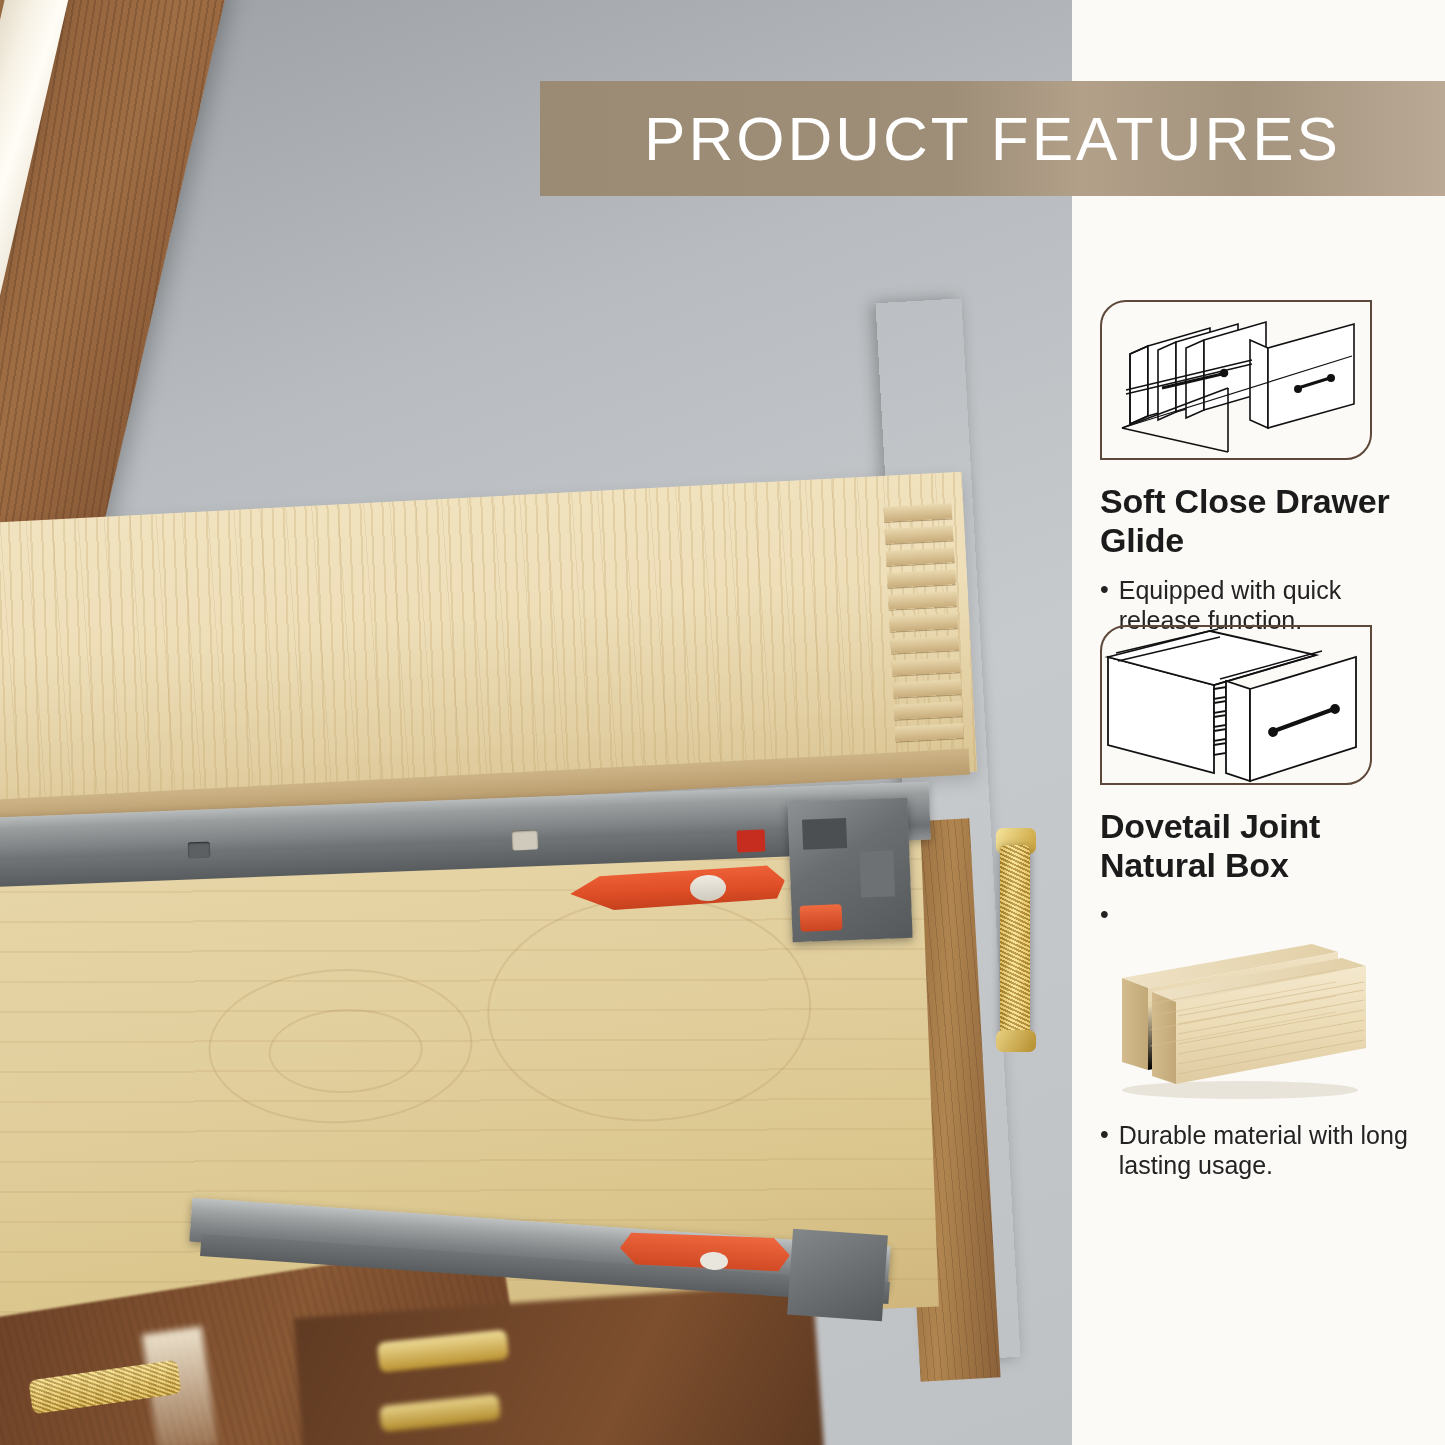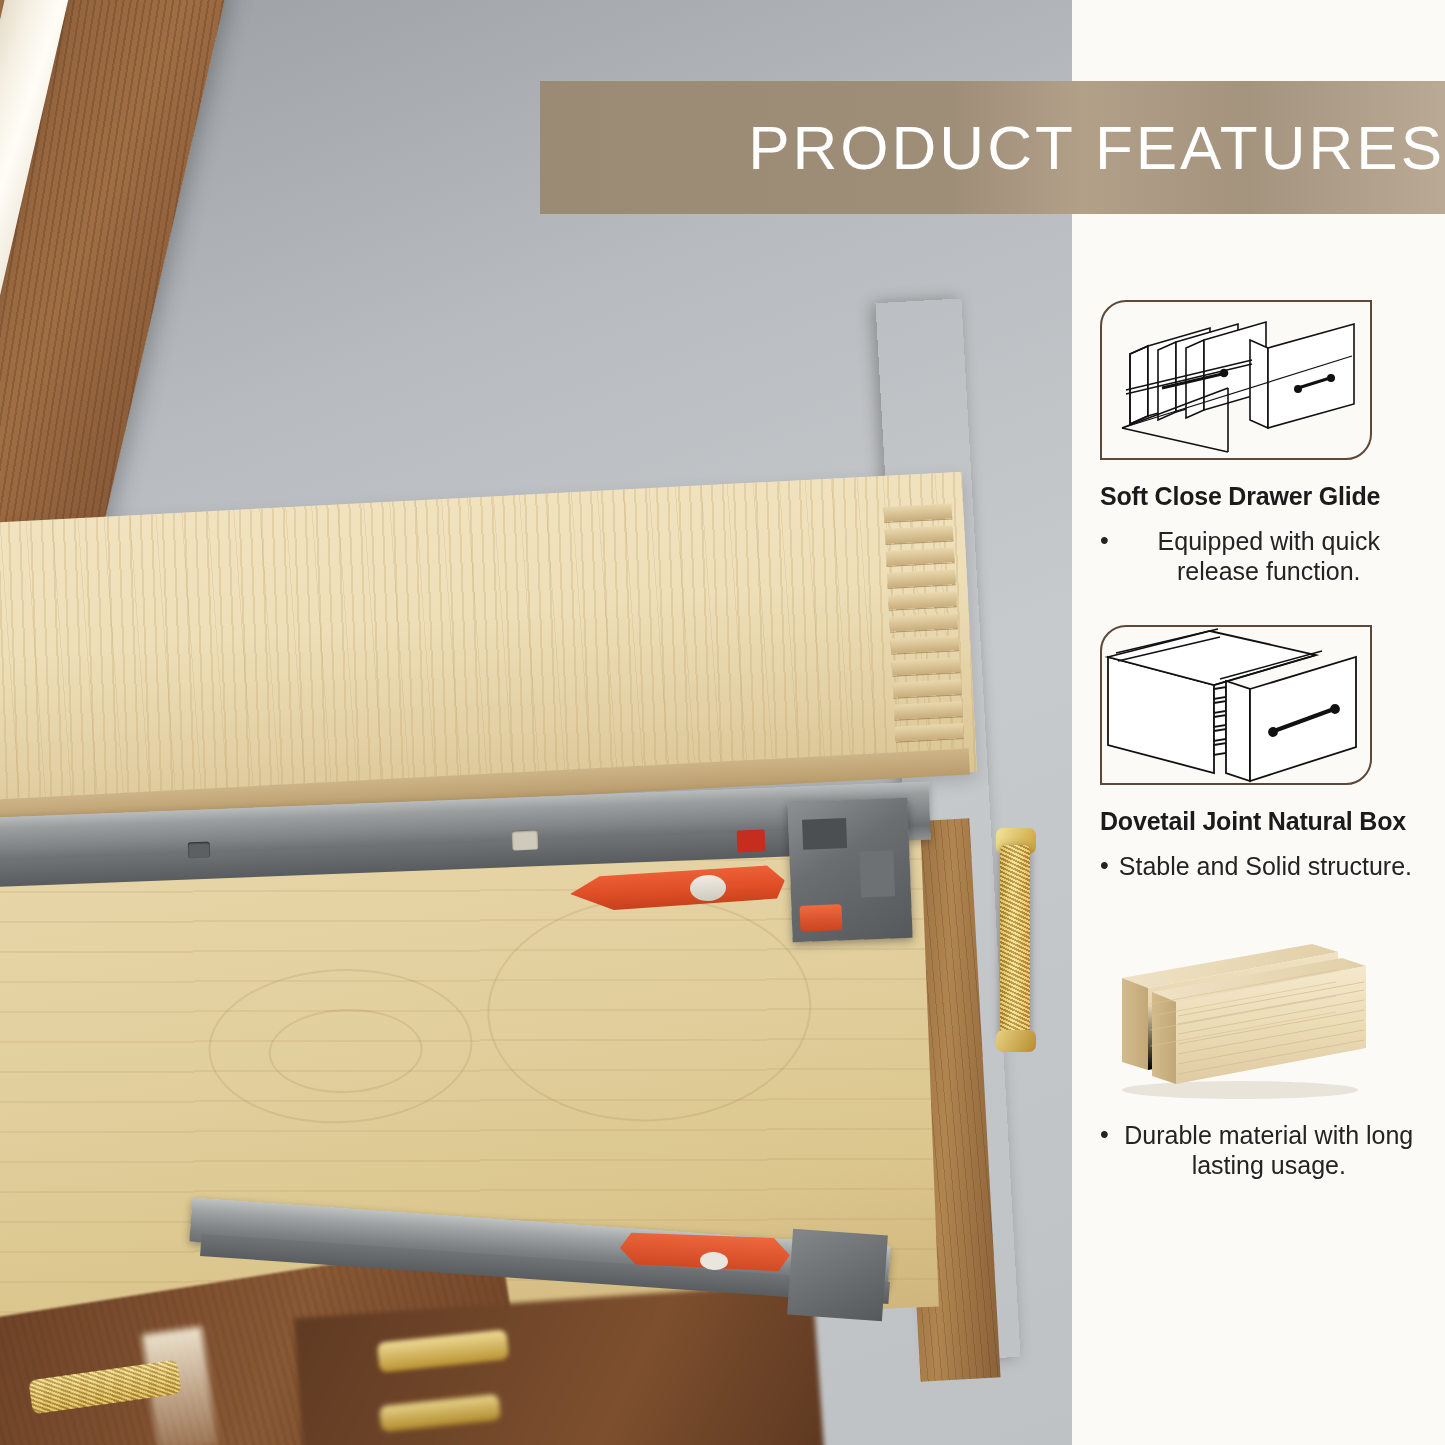--- a/index.html
+++ b/index.html
@@ -239,24 +239,24 @@
   }
 
   
   .panel{
     position:absolute;left:1072px;top:0;width:373px;height:1445px;
     background:#fbfaf7;
   }
 
   
   .banner{
-    position:absolute;left:540px;top:81px;width:905px;height:133px;
+    position:absolute;left:540px;top:81px;width:905px;height:115px;
     background:linear-gradient(90deg,#9d8c77 0%,#a08f79 40%,#b3a189 62%,#a89madeleine 0%,#ab9a84 80%,#b9a892 100%);
     background:linear-gradient(90deg,#9b8a74 0%,#9e8d77 45%,#b2a089 60%,#a4937d 78%,#baa994 100%);
-    display:flex;align-items:center;justify-content:flex-end;
+    display:flex;align-items:center;justify-content:center;
     z-index:5;
   }
   .banner-title{
     color:#ffffff;
     font-size:62px;
     letter-spacing:3px;
     font-weight:400;
     white-space:nowrap;
     font-family:"Liberation Sans", sans-serif;
   }
@@ -275,30 +275,30 @@
     border-top-right-radius:0;border-bottom-left-radius:0;
     box-sizing:border-box;
     position:relative;
     background:transparent;
   }
   .icon-frame svg{position:absolute;left:0;top:0;}
 
   .wood-photo{width:280px;height:175px;position:relative;}
 
   .f-title{
-    font-size:25px;font-weight:bold;color:#1b1b1b;
+    font-size:34px;font-weight:bold;color:#1b1b1b;
     margin-top:22px;letter-spacing:-0.2px;
     font-family:"Liberation Sans", sans-serif;
   }
   .f-bullet{
     display:flex;margin-top:16px;font-size:25px;color:#232323;line-height:1.18;
     font-family:"Liberation Sans", sans-serif;
   }
   .f-bullet .dot{margin-right:10px;line-height:1.05;font-size:25px;}
-  .f-bullet .txt{max-width:300px;text-align:center;}
+  .f-bullet .txt{max-width:300px;}
 </style>
 </head>
 <body>
 
 <div class="page">
 
   <div class="photo">
     <div class="carcass"></div>
     <div class="carcass2"></div>
     <div class="cream-strip2"></div>
@@ -426,21 +426,20 @@
         <path d="M148 62 L254 30 L254 120 L148 154 Z" fill="#fff"></path>
 
         <path d="M172 104 L232 82" stroke-width="4"></path>
         <circle cx="171" cy="105" r="4" fill="#111"></circle>
         <circle cx="233" cy="82" r="4" fill="#111"></circle>
       </svg>
     </div>
     <div class="f-title">Dovetail Joint Natural Box</div>
     <div class="f-bullet">
       <span class="dot">•</span>
-      <span class="txt">Stable and Solid structure.</span>
     </div>
   </div>
 
   <div class="feature f3">
     <div class="wood-photo">
       <svg width="280" height="175" viewBox="0 0 280 175">
         <defs>
           <linearGradient id="wfaceA" x1="0" y1="0" x2="0" y2="1">
             <stop offset="0%" stop-color="#f0e2c4"></stop>
             <stop offset="45%" stop-color="#e7d5ad"></stop>

